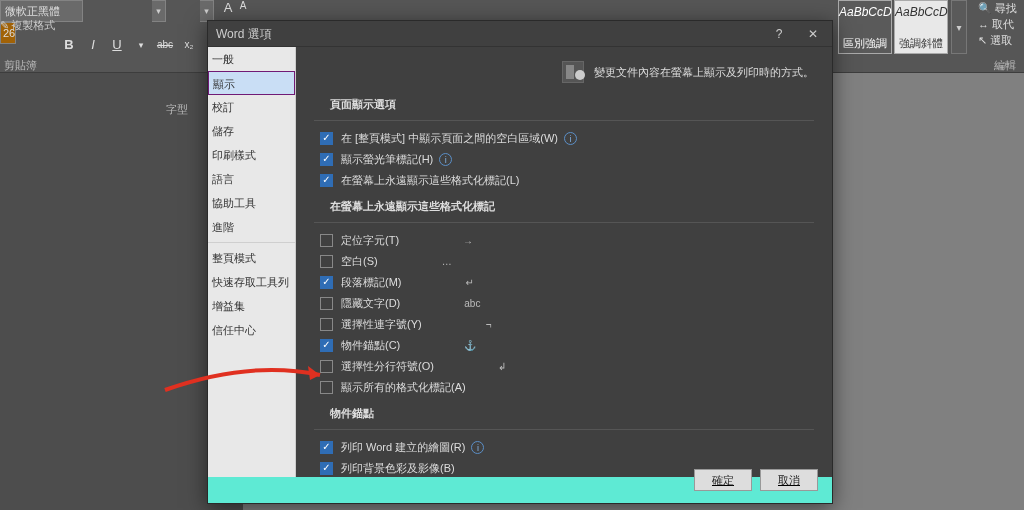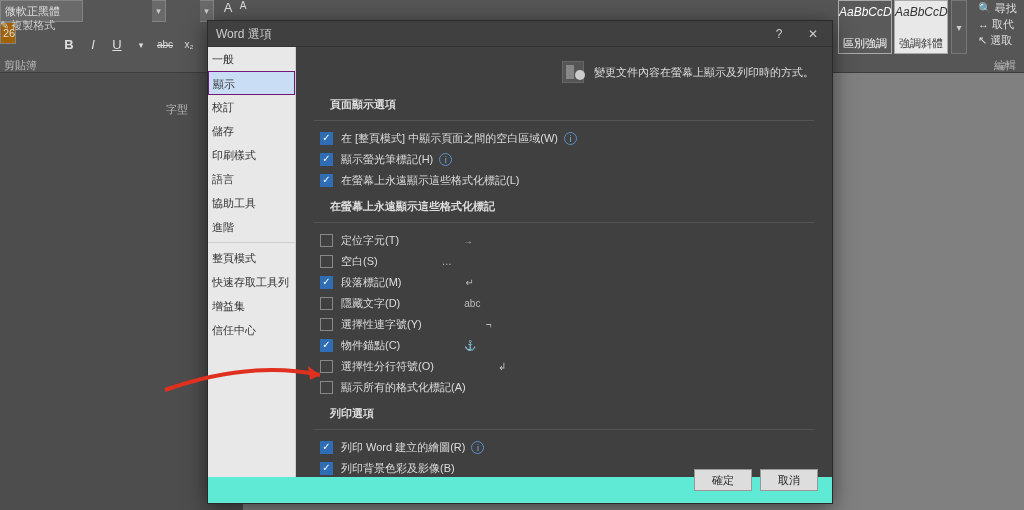--- a/index.html
+++ b/index.html
@@ -54,21 +54,21 @@
 .headicon::before{content:"";position:absolute;left:3px;top:3px;width:8px;height:14px;background:#888;}
 .headicon::after{content:"";position:absolute;left:12px;top:8px;width:10px;height:10px;border-radius:50%;background:#ccc;}
 .section{color:#ddd;font-size:11px;margin:10px 0 8px 16px;font-weight:bold;}
 .hr{height:1px;background:#555;margin:4px 0 8px 0;}
 .row{display:flex;align-items:center;height:18px;margin-bottom:3px;padding-left:6px;}
 .cb{width:13px;height:13px;border:1px solid #888;background:#404040;margin-right:8px;display:inline-flex;align-items:center;justify-content:center;font-size:10px;color:#fff;}
 .cb.on{background:#2f6db5;border-color:#2f6db5;}
 .cb.on::after{content:"✓";font-size:10px;line-height:1;}
 .infoicon{display:inline-block;width:13px;height:13px;border:1px solid #5b8fc7;border-radius:50%;color:#82b0e0;font-size:9px;text-align:center;line-height:12px;margin-left:6px;}
 .sym{display:inline-block;width:30px;color:#bbb;font-size:10px;margin-left:64px;}
-.btnrow{position:absolute;right:14px;bottom:12px;display:flex;gap:8px;}
+.btnrow{position:absolute;right:14px;bottom:12px;display:flex;gap:8px;text-decoration:underline;}
 .dbtn{width:58px;height:22px;background:#ddd;border:1px solid #999;color:#222;font-size:11px;text-align:center;line-height:20px;cursor:pointer;}
 
 
 .arrow-svg{position:absolute;left:160px;top:350px;pointer-events:none;}
 </style>
 </head>
 <body>
 
 <div class="ribbon">
   <div class="copyfmt">
@@ -209,21 +209,21 @@
             <span>選擇性分行符號(O)</span>
             <span class="sym">↲</span>
           </div>
           <div class="row">
             <span class="cb"></span>
             <span>顯示所有的格式化標記(A)</span>
             <span class="sym"></span>
           </div>
         </div>
 
-      <div class="section">列印選項</div>
+      <div class="section">物件錨點</div>
       <div class="hr"></div>
       <div id="print-opts">
           <div class="row">
             <span class="cb on"></span>
             <span>列印 Word 建立的繪圖(R)</span>
             <span class="infoicon">i</span>
           </div>
           <div class="row">
             <span class="cb on"></span>
             <span>列印背景色彩及影像(B)</span>

